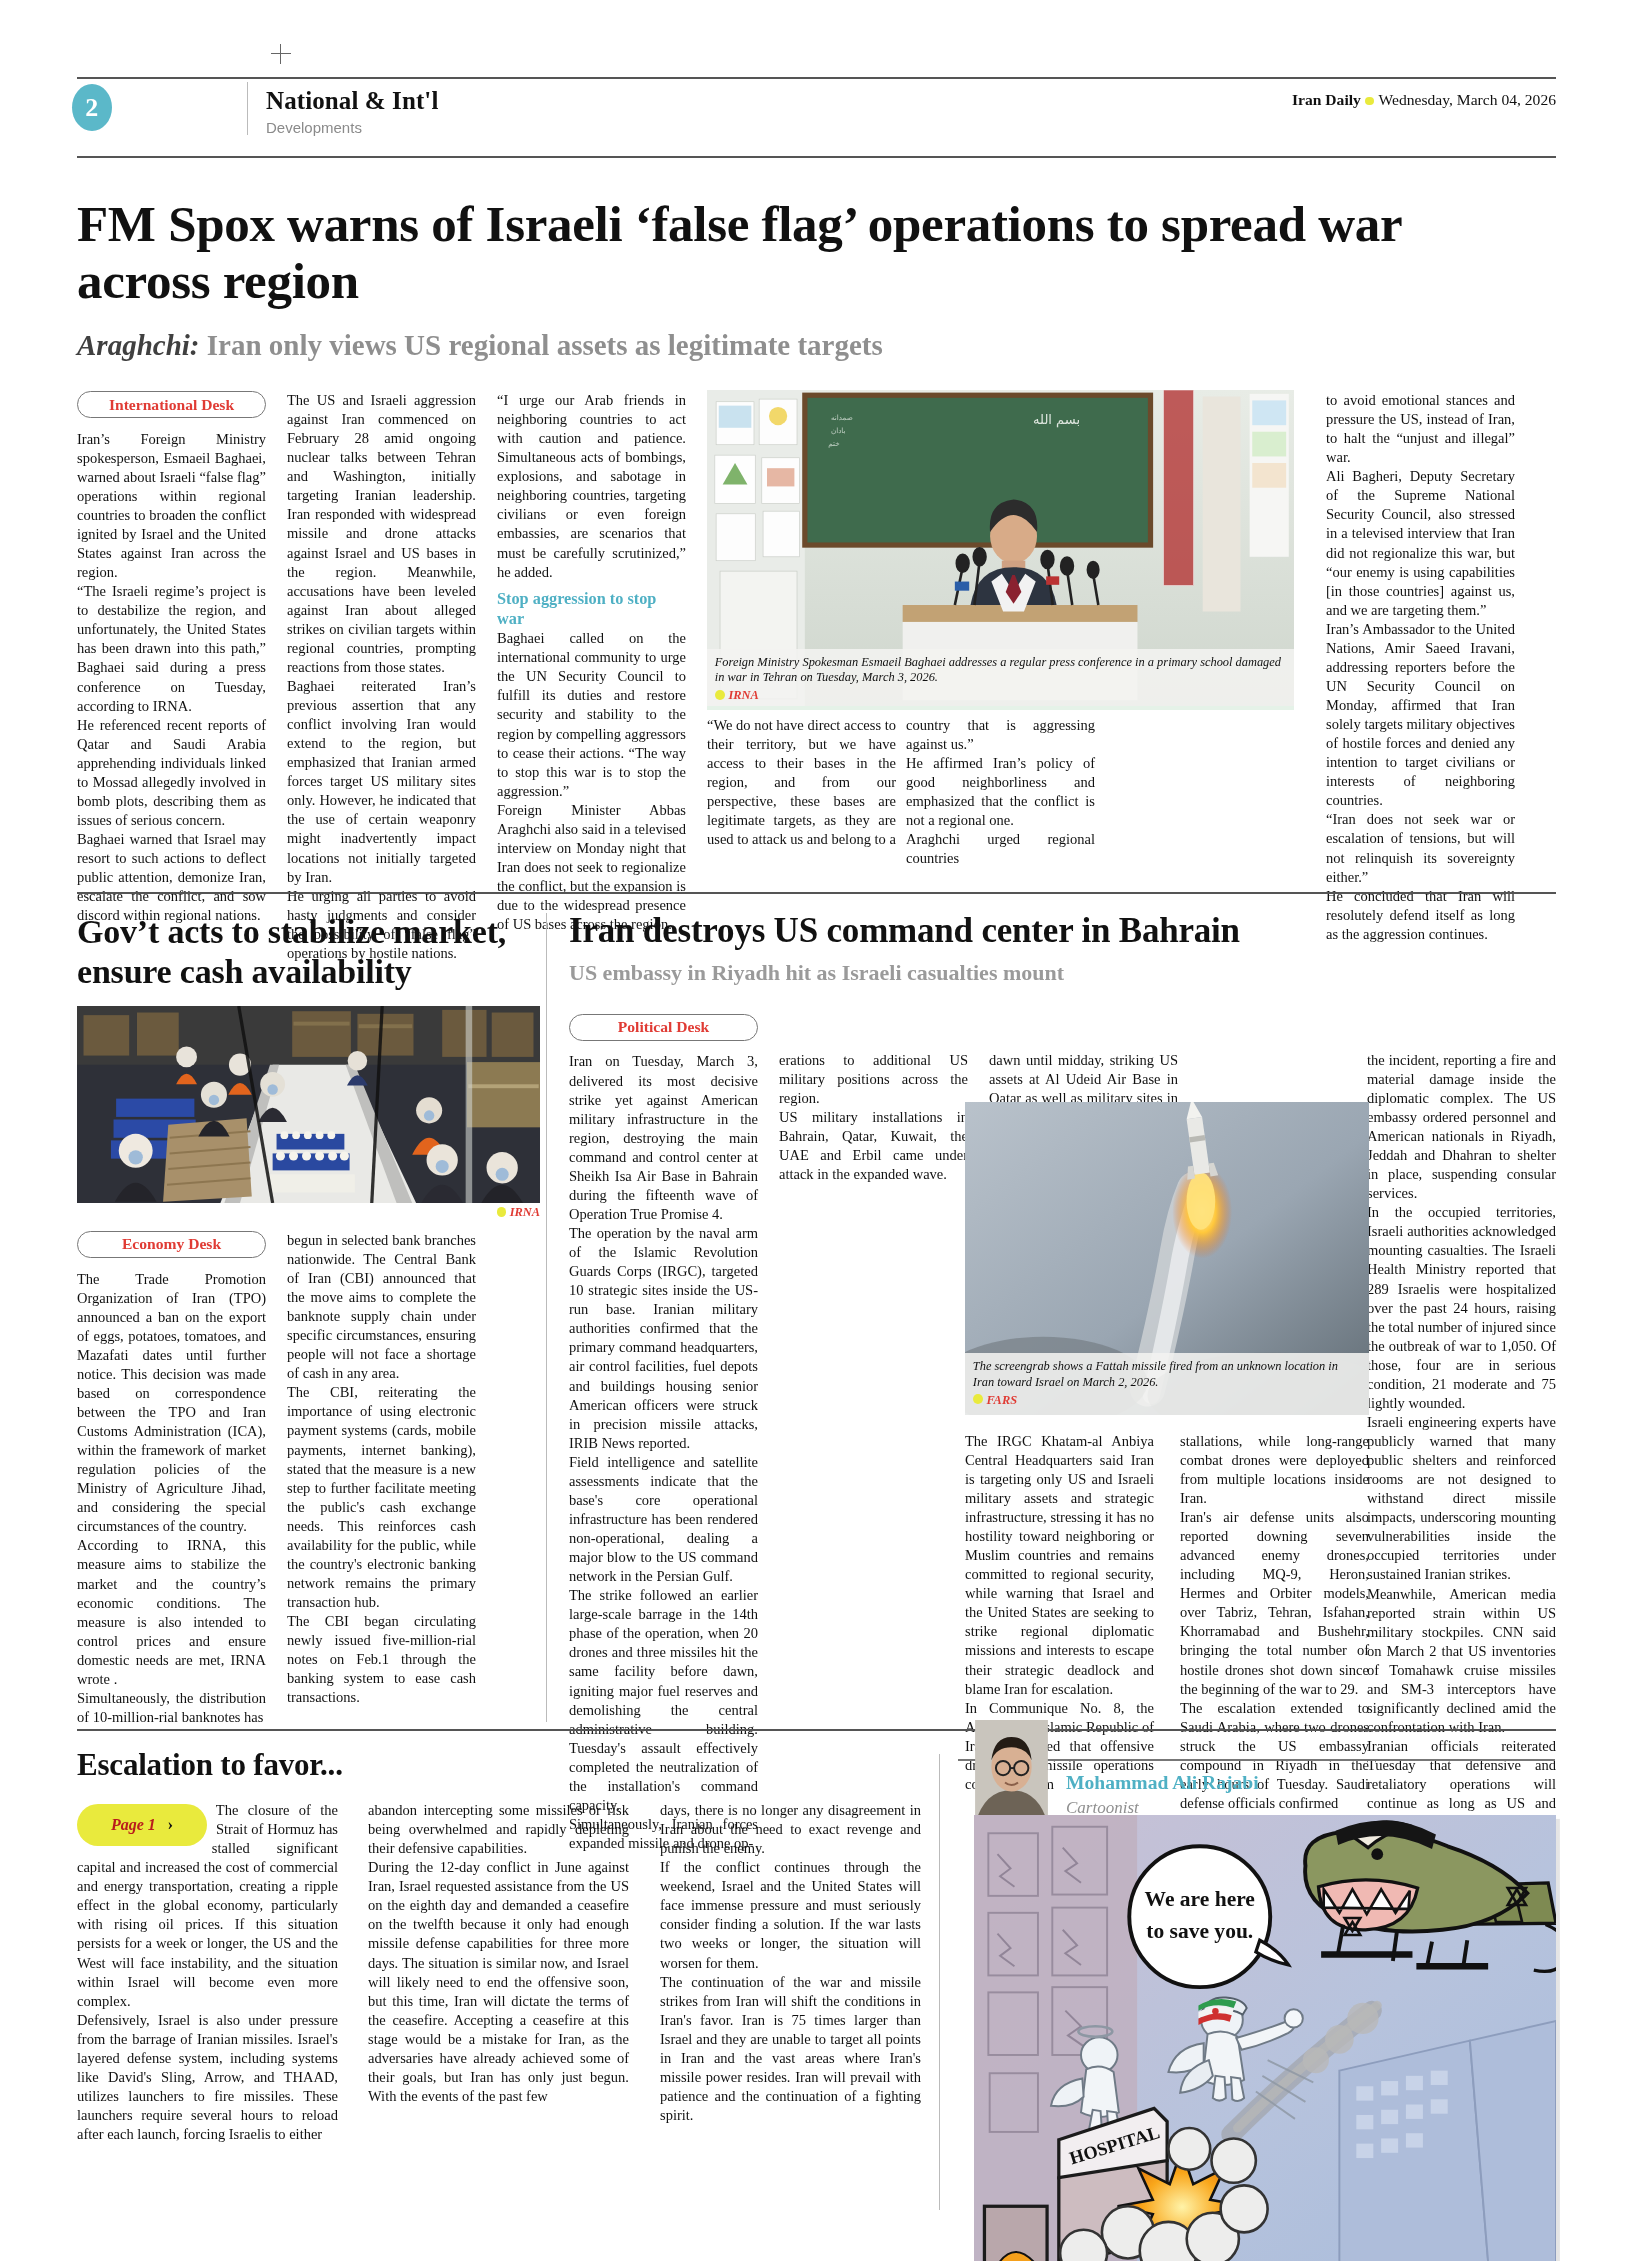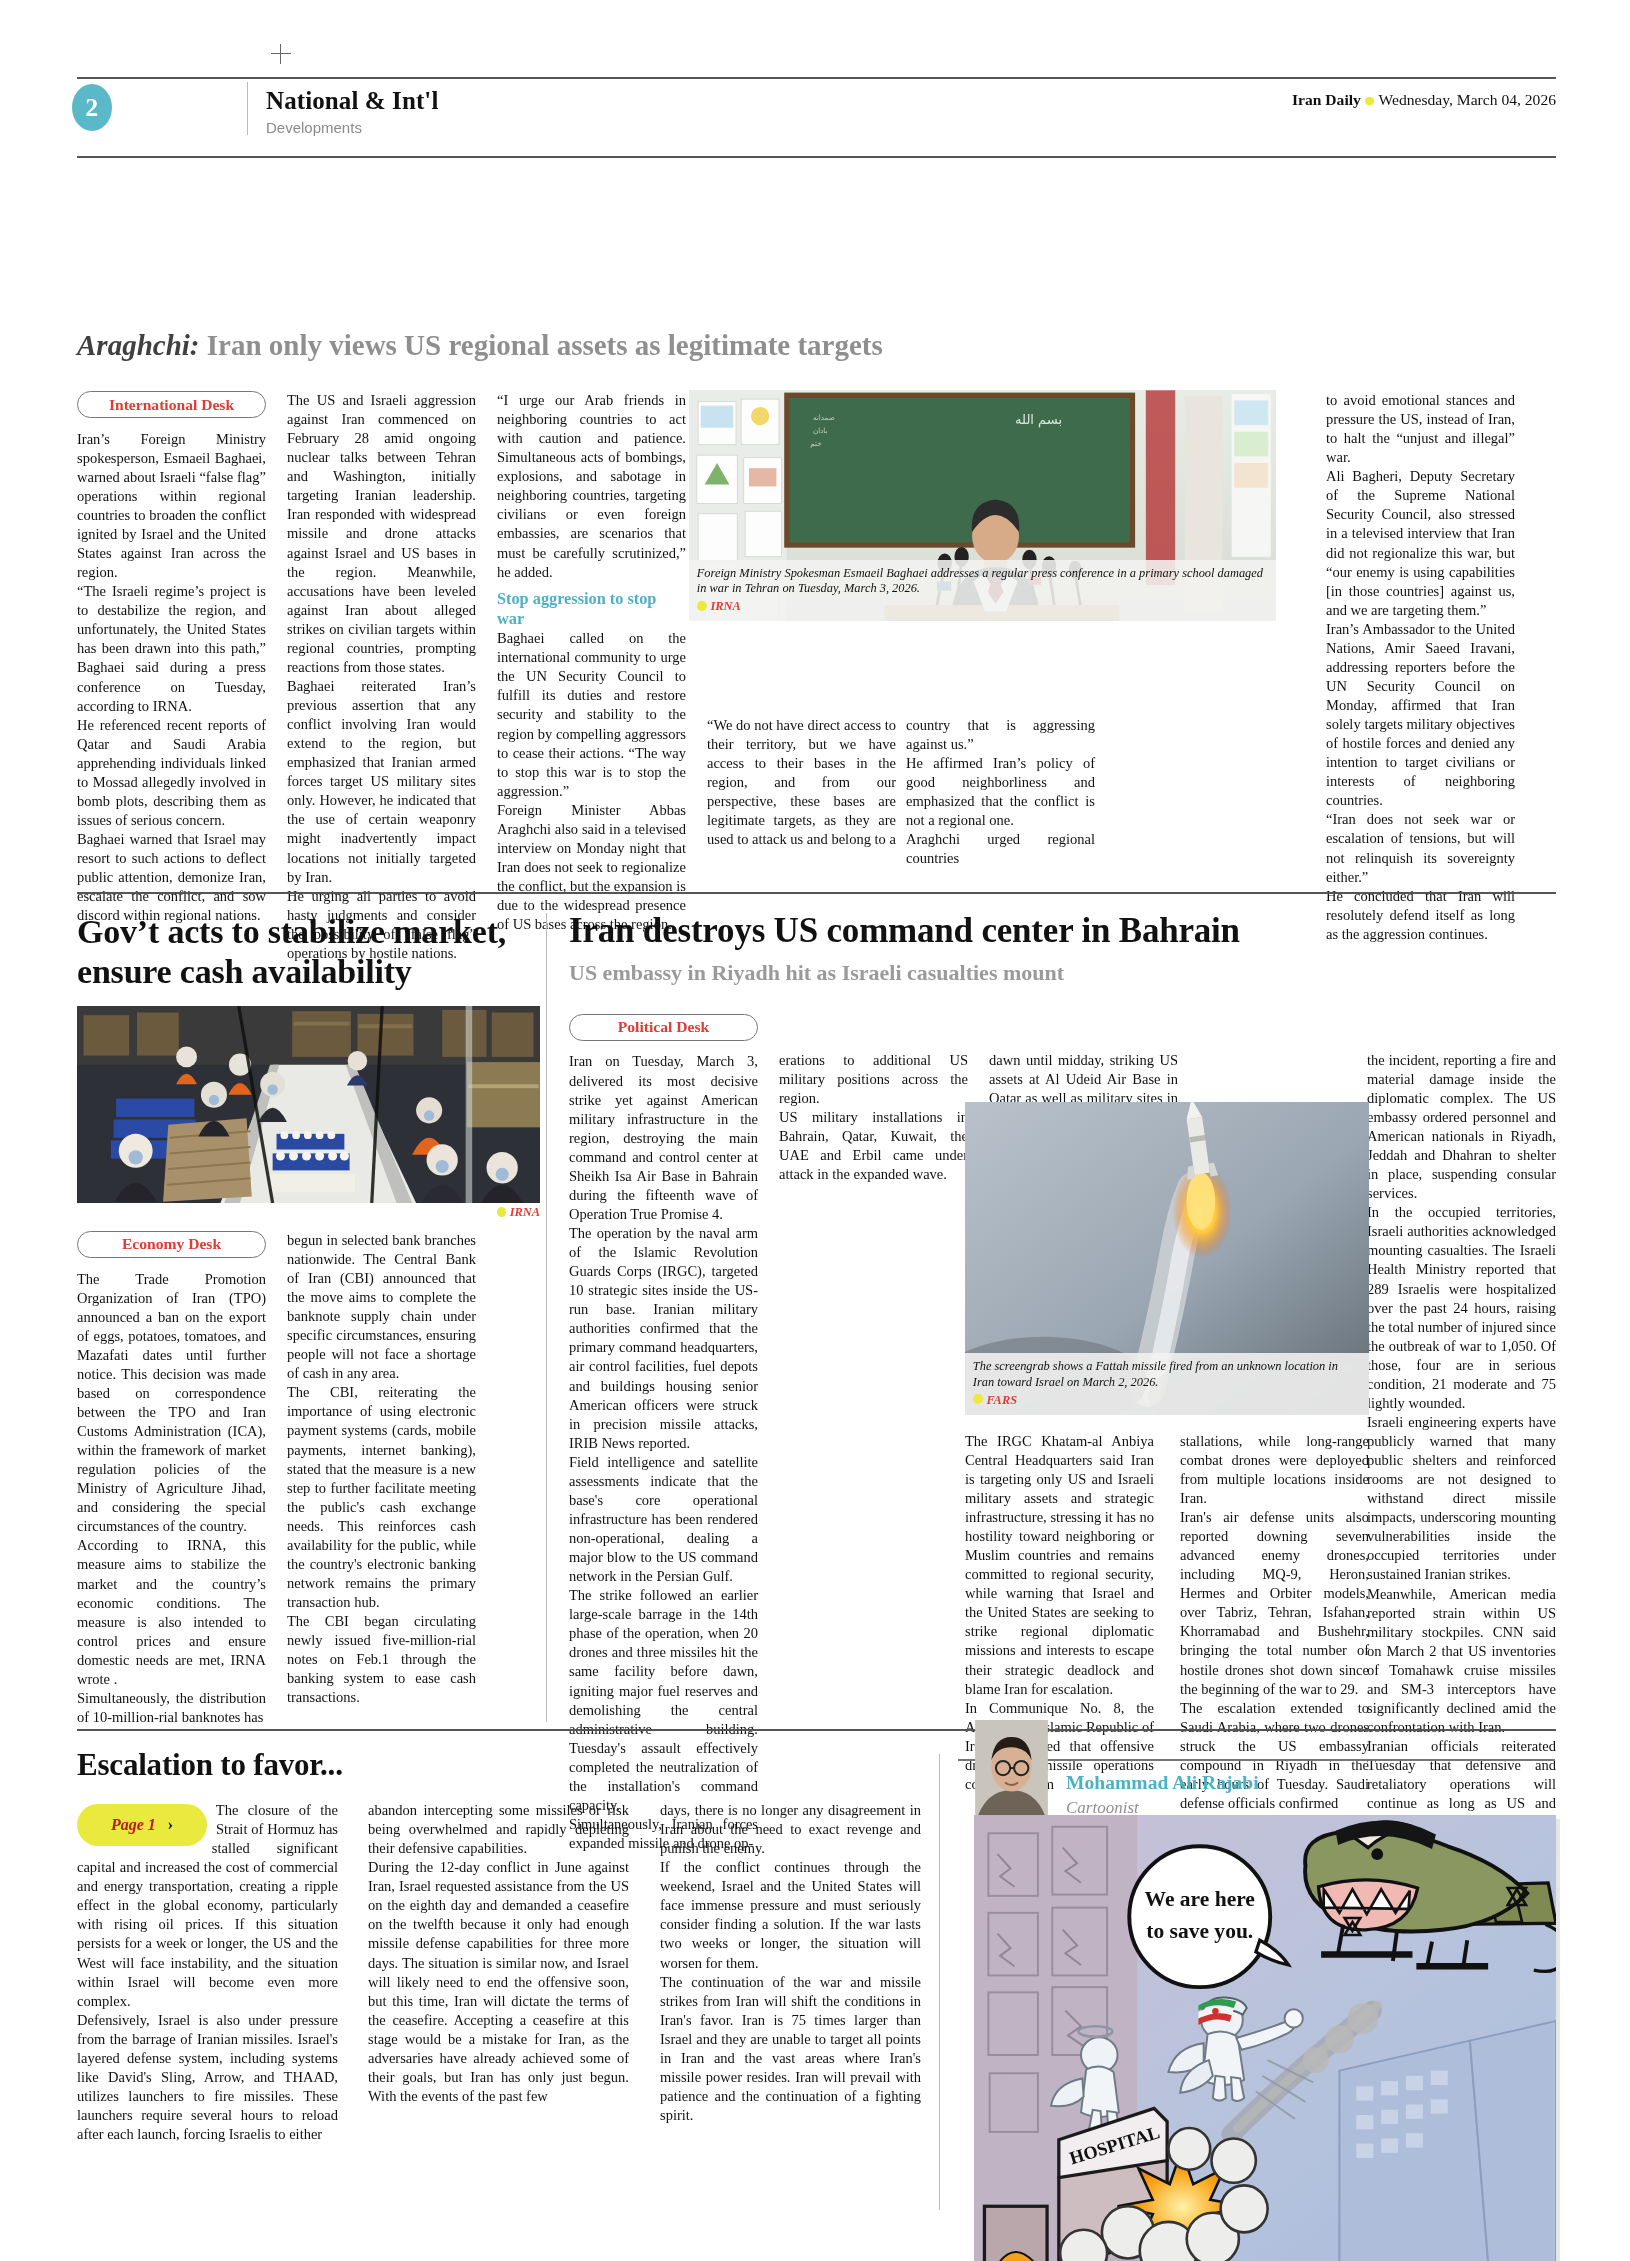--- a/index.html
+++ b/index.html
@@ -58,21 +58,21 @@
   .subhead{color:#4fb0c4;font-weight:bold;font-size:16.3px;line-height:1.2;margin:7.8px 0 0.7px;}
 
   
   .art1{position:absolute;left:77px;top:391px;width:1479px;height:469px;}
   .a1c{position:absolute;top:0;width:189px;}
   .a1c.c1{left:0;}
   .a1c.c2{left:210px;}
   .a1c.c3{left:420px;}
   .a1c.c5{left:1249px;}
 
-  .photo1{position:absolute;left:612px;top:-0.7px;width:587px;height:231px;overflow:hidden;background:#86efac;}
+  .photo1{position:absolute;left:630px;top:-0.7px;width:587px;height:320px;overflow:hidden;background:#86efac;}
   .cap{position:absolute;left:0;bottom:0;width:100%;background:rgba(242,242,240,.88);
        padding:5.9px 7.8px 6.5px;box-sizing:border-box;font-style:italic;font-size:12.4px;line-height:1.27;}
   .cap .src{color:#e03b34;font-style:italic;font-weight:bold;font-size:12.4px;margin-top:2px;display:block;}
   .cap .src .dot{display:inline-block;width:9.8px;height:9.8px;border-radius:50%;background:#e9ea3d;margin-right:3.9px;vertical-align:-0.7px;}
 
   .botwide{position:absolute;left:630px;top:325px;width:587px;}
   .bw-col{position:absolute;top:0;width:189px;}
   .bw-col.b1{left:0;}
   .bw-col.b2{left:199px;}
 
@@ -149,20 +149,21 @@
         <div class="mh-section">National &amp; Int'l</div>
         <div class="mh-sub">Developments</div>
       </div>
       <div class="mh-right">
         <span>Iran Daily</span><span class="dot"></span><span class="dateTxt">Wednesday, March 04, 2026</span>
       </div>
     </div>
     <div class="mh-rule2"></div>
   </div>
 
+  <div class="hl-main">FM Spox warns of Israeli ‘false flag’ operations to spread war across region</div>
   <div class="hl-kicker">
     <span class="name">Araghchi:</span><span class="rest"> Iran only views US regional assets as legitimate targets</span>
   </div>
 
   <div class="art1">
 
     <div class="a1c c1">
       <div class="deskbadge">International Desk</div>
       <div class="col" style="white-space:pre-line">Iran’s Foreign Ministry spokesperson, Esmaeil Baghaei, warned about Israeli “false flag” operations within regional countries to broaden the conflict ignited by Israel and the United States against Iran across the region.
 “The Israeli regime’s project is to destabilize the region, and unfortunately, the United States has been drawn into this path,” Baghaei said during a press conference on Tuesday, according to IRNA.

